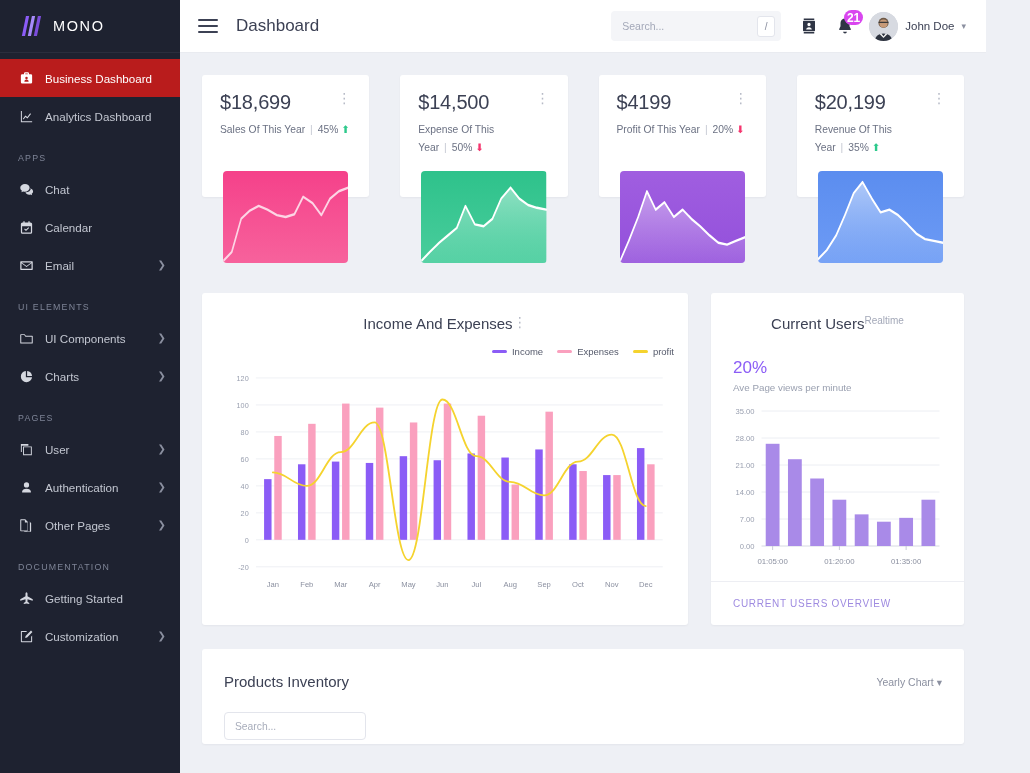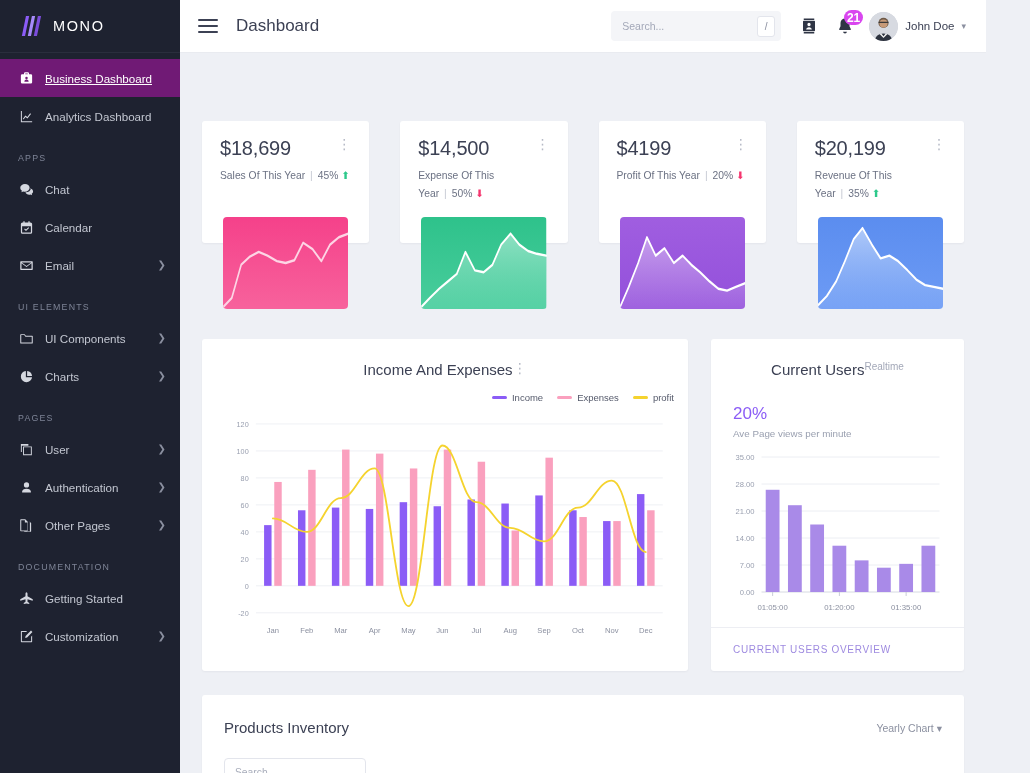--- a/index.html
+++ b/index.html
@@ -28,21 +28,21 @@
   }
   .nav { padding-top: 6px; }
   .nav-item {
     display: flex; align-items: center; gap: 11px;
     height: 38px; padding: 0 14px 0 18px;
     font-size: 11.6px; color: #c3c7d1; cursor: pointer;
     position: relative;
   }
   .nav-item .ico { width: 16px; height: 16px; flex:0 0 16px; display:flex; align-items:center; justify-content:center; }
   .nav-item .ico svg { width: 15px; height: 15px; fill: #d5d8e0; }
-  .nav-item.active { background: #701a75; color: #ffffff; text-decoration: underline; }
+  .nav-item.active { background: #b91c1c; color: #ffffff; }
   .nav-item.active .ico svg { fill: #ffffff; }
   .nav-label { flex: 1 1 auto; white-space: nowrap; }
   .chev {
     font-size: 10px; color: #8b90a0; line-height: 1;
   }
   .nav-section {
     font-size: 8.8px; letter-spacing: 1.2px; color: #7e8496;
     padding: 18px 18px 7px 18px; text-transform: uppercase;
   }
 
@@ -82,21 +82,21 @@
   .user-box { display:flex; align-items:center; gap:7px; margin-left: 14px; cursor:pointer;}
   .avatar {
     width: 29px; height: 29px; border-radius: 50%; overflow:hidden;
     background: #cfd3db; display:block; position:relative;
   }
   .user-name { font-size: 11.5px; color: #3c4154; }
   .caret { font-size: 9px; color: #8b90a0; }
 
   
   .content { flex:1 1 auto; overflow-y: auto; padding: 22px 22px 0 22px; }
-  .stat-row { display: flex; gap: 31px; margin-top: 46px; }
+  .stat-row { display: flex; gap: 31px; }
   .stat-card {
     flex: 1 1 0; background: #fff; border-radius: 3px;
     padding: 16px 18px 0 18px; position: relative;
     box-shadow: 0 1px 2px rgba(30,35,60,0.05);
     height: 122px;
   }
   .stat-top { display:flex; align-items:flex-start; justify-content: space-between;}
   .stat-value { font-size: 20px; color: #3c4154; font-weight: 400; letter-spacing:-0.2px;}
   .dots { color:#b6bac6; font-size:14px; line-height:1; letter-spacing:0; cursor:pointer; }
   .stat-sub {

